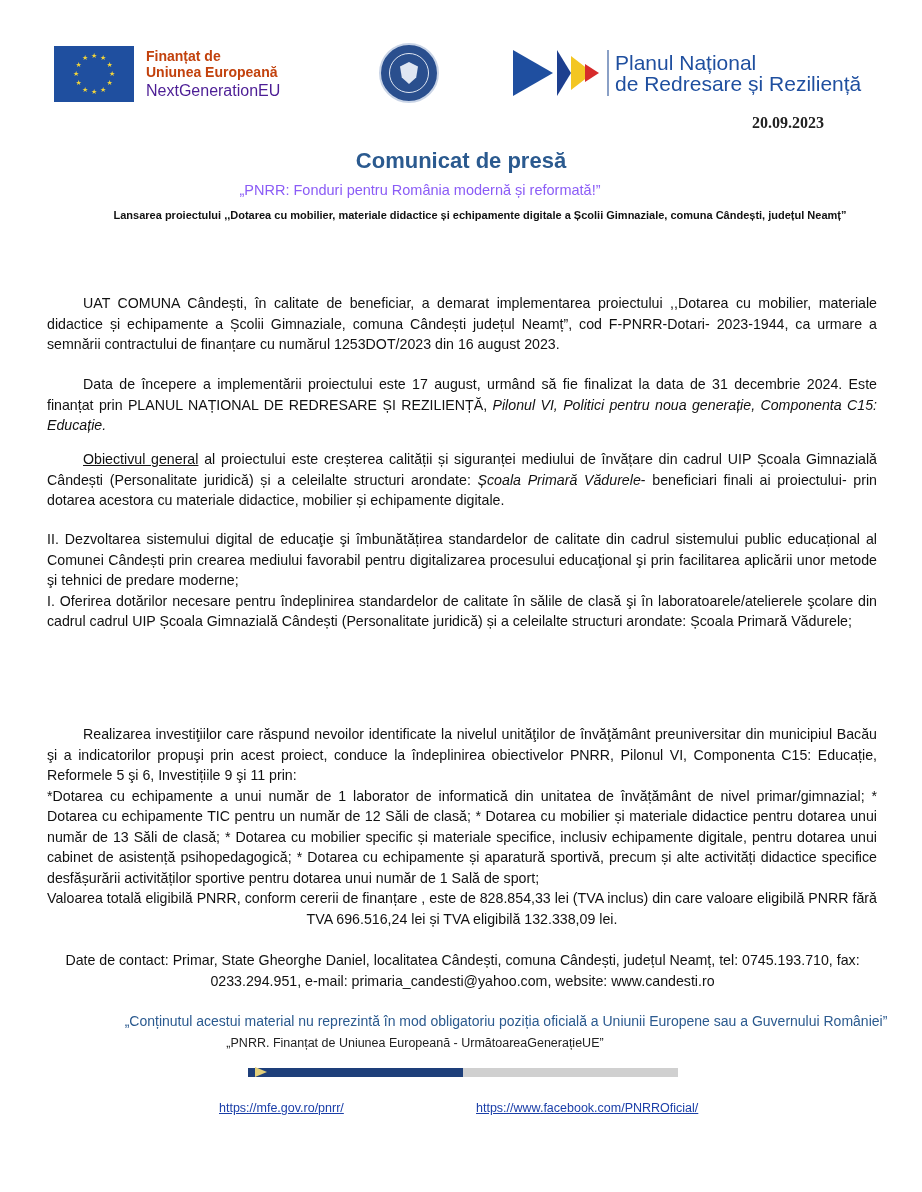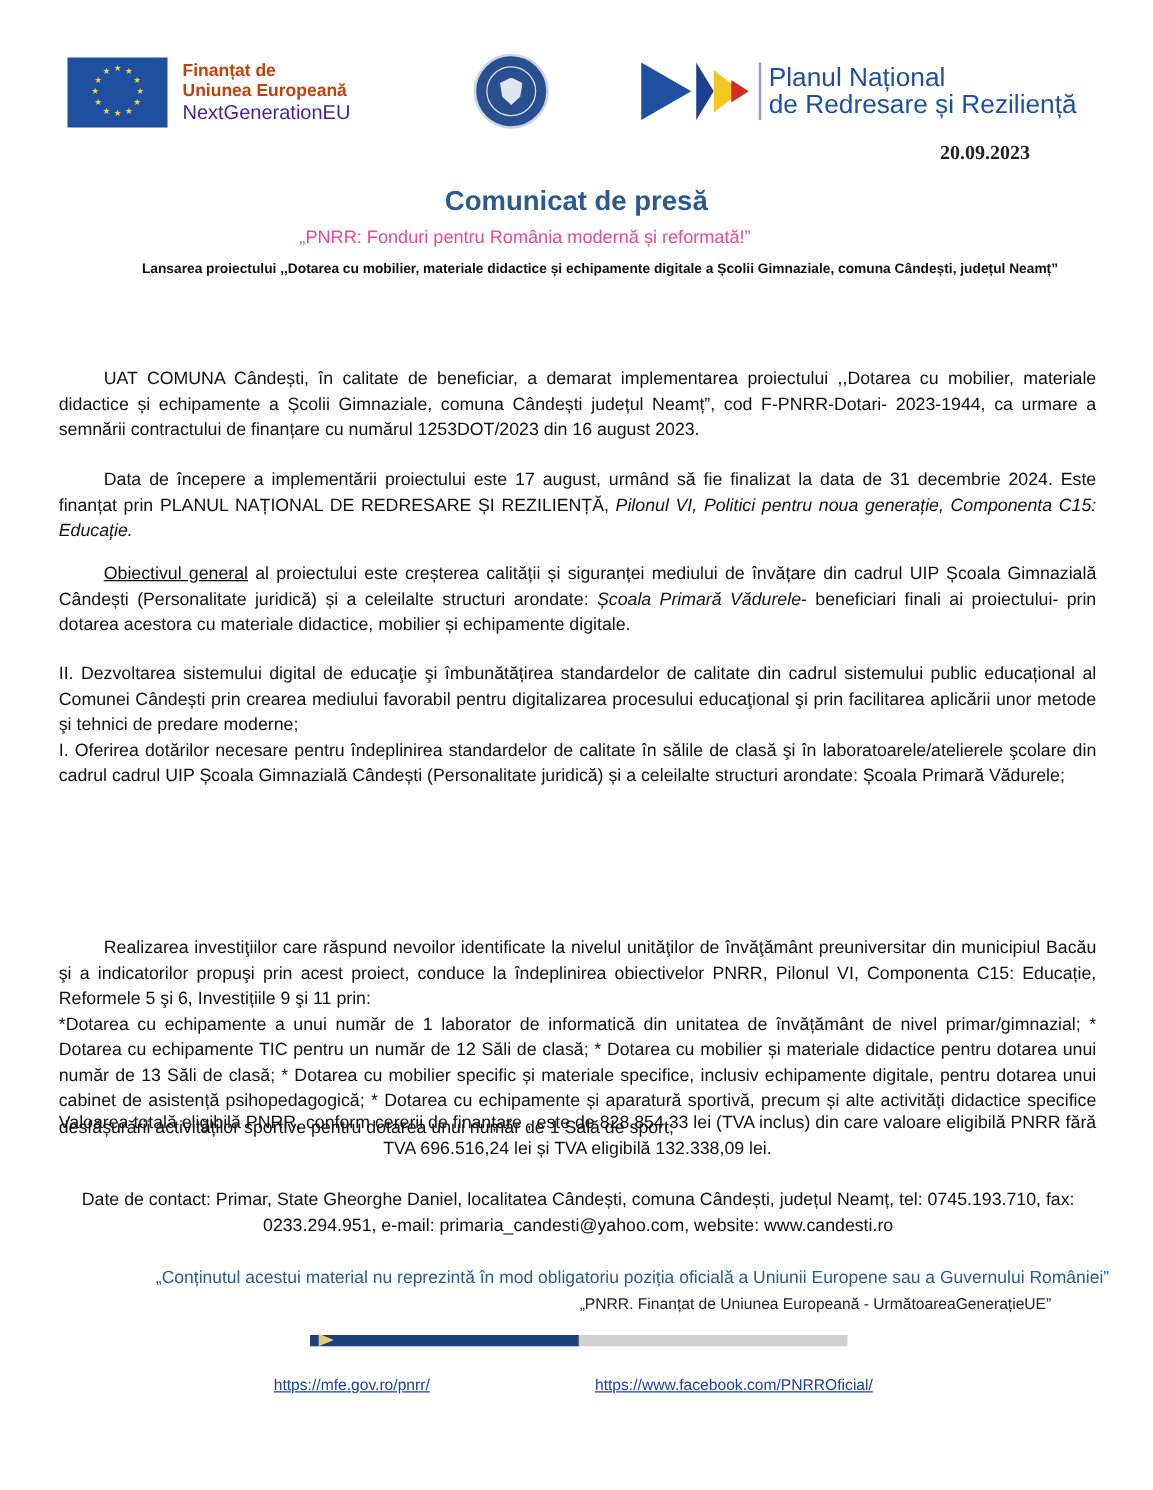--- a/index.html
+++ b/index.html
@@ -27,40 +27,40 @@
   .bar-y { position: absolute; left: 58px; top: 6px; width: 0; height: 0; border-top: 17px solid transparent; border-bottom: 17px solid transparent; border-left: 22px solid #f3c623; }
   .bar-r { position: absolute; left: 72px; top: 14px; width: 0; height: 0; border-top: 9px solid transparent; border-bottom: 9px solid transparent; border-left: 14px solid #d62b2b; }
   .pnrr-sep { width: 2px; height: 46px; background: #8aa0c6; margin: 0 6px 0 4px; flex: none; }
   .pnrr-text { color: #1f4f9f; font-size: 21px; line-height: 1.0; }
   .pnrr-text span { display: block; }
 
   .date { position: absolute; left: 752px; top: 114px; font-family: "Liberation Serif", serif; font-weight: bold; font-size: 16px; color: #222; }
 
   
   .title { position: absolute; top: 148px; left: 0; width: 922px; text-align: center; color: #2b5a8f; font-weight: bold; font-size: 22px; }
-  .subtitle { position: absolute; top: 182px; left: 0; width: 840px; text-align: center; color: #ec4899; font-size: 14.5px; }
+  .subtitle { position: absolute; top: 182px; left: 0; width: 840px; text-align: center; color: #8b5cf6; font-size: 14.5px; }
   .headline { position: absolute; top: 204px; left: 80px; width: 800px; text-align: center; font-weight: bold; font-size: 11px; line-height: 23px; color: #111; }
 
   
   .body { position: absolute; left: 47px; width: 830px; font-size: 14.2px; line-height: 20.5px; text-align: justify; color: #111; }
   .indent { text-indent: 36px; }
   .u { text-decoration: underline; }
   .b { font-weight: normal; }
   .i { font-style: italic; }
 
   .p1 { top: 293px; }
   .p2 { top: 374px; }
   .p3 { top: 449px; }
   .p4 { top: 529px; }
-  .p5 { top: 748px; }
+  .p5 { top: 724px; }
   .p6 { top: 888px; text-align: center; left: 47px; width: 830px; }
   .p7 { top: 950px; text-align: center; left: 40px; width: 845px; }
 
   .disclaimer { position: absolute; top: 1013px; left: 0; width: 922px; text-align: center; color: #2b5a8f; font-size: 14px; margin-left: 45px; }
-  .tagline { position: absolute; top: 1036px; left: 0; width: 830px; text-align: right; color: #222; font-size: 12.5px; margin-left: 11px; }
+  .tagline { position: absolute; top: 1036px; left: 0; width: 830px; text-align: center; color: #222; font-size: 12.5px; }
 
   .progress-wrap { position: absolute; top: 1068px; left: 248px; width: 430px; height: 9px; background: #d0d0d0; }
   .progress-fill { position: absolute; top: 0; left: 0; height: 9px; background: #1e3f7a; }
   .progress-arrow { position: absolute; top: -1px; left: 0; width: 22px; height: 11px; }
   .progress-arrow .a1 { position: absolute; left: 0; top: 1px; border-top: 4.5px solid transparent; border-bottom: 4.5px solid transparent; border-left: 8px solid #1e3f7a; }
   .progress-arrow .a2 { position: absolute; left: 7px; top: 0; border-top: 5.5px solid transparent; border-bottom: 5.5px solid transparent; border-left: 12px solid #e3cf7a; }
 
   .link { position: absolute; top: 1101px; font-size: 12.5px; color: #1a3ea8; text-decoration: underline; }
   .link1 { left: 219px; }
   .link2 { left: 476px; }

